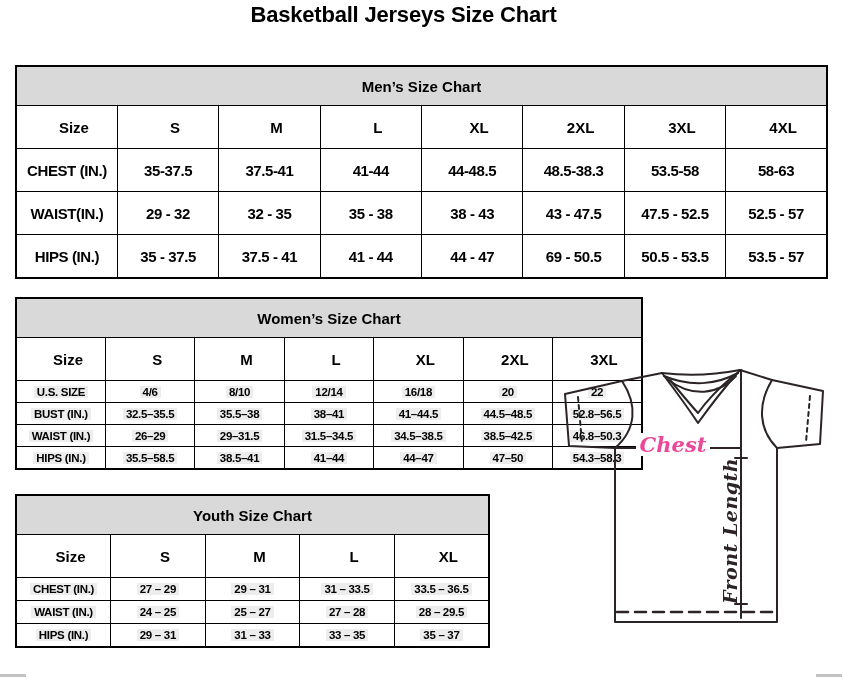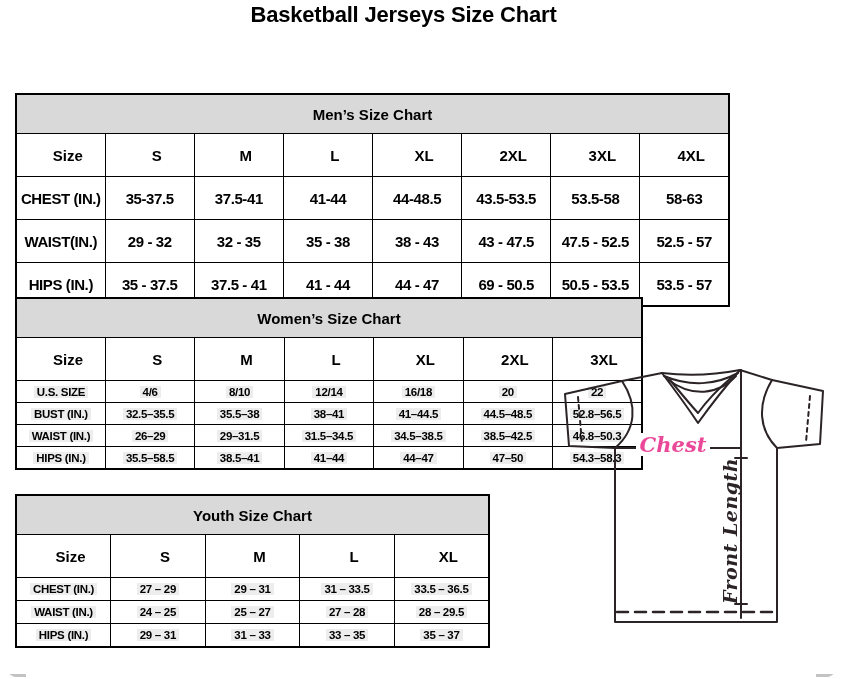--- a/index.html
+++ b/index.html
@@ -1,27 +1,27 @@
 <!DOCTYPE html>
 <html><head>
 <meta charset="utf-8">
 <style>
   html,body{margin:0;padding:0;background:#ffffff;}
   .page{position:relative;width:843px;height:679px;background:#ffffff;overflow:hidden;
-        font-family:"Liberation Sans",sans-serif;color:#000;border-radius:24px;}
+        font-family:"Liberation Sans",sans-serif;color:#000;}
   .page-title{position:absolute;left:-18px;top:2px;width:843px;margin:0;text-align:center;
         font-size:22px;font-weight:bold;letter-spacing:-0.2px;}
   table.size-table{position:absolute;border-collapse:collapse;table-layout:fixed;
         border:2px solid #000;background:#fff;}
   .size-table th,.size-table td{border:1px solid #000;text-align:center;vertical-align:middle;
         padding:0;overflow:hidden;white-space:nowrap;}
   .table-title{background:#d9d9d9;font-size:15px;font-weight:bold;height:38px;}
   tr.size-row th{height:42px;font-size:15px;font-weight:bold;padding-left:14px;}
   
-  #men-table{left:15px;top:65px;width:715px;margin-top:28px;}
+  #men-table{left:15px;top:65px;width:813px;}
   #men-table .label-col{width:14.4%;}
   #men-table tr.data-row td{height:42px;font-size:15px;font-weight:bold;letter-spacing:-0.4px;}
   #men-table td.row-label{font-size:14px;}
   
   #women-table{left:15px;top:297px;width:628px;}
   #women-table .label-col{width:15.8%;}
   #women-table tr.data-row td{height:21px;font-size:11.5px;font-weight:bold;letter-spacing:-0.3px;}
   #women-table td.row-label{font-size:11px;}
   
   #youth-table{left:15px;top:494px;width:475px;}
@@ -63,21 +63,21 @@
           <th>2XL</th>
           <th>3XL</th>
           <th>4XL</th>
         </tr>
         <tr class="data-row">
           <td class="row-label"><span>CHEST (IN.)</span></td>
           <td><span>35-37.5</span></td>
           <td><span>37.5-41</span></td>
           <td><span>41-44</span></td>
           <td><span>44-48.5</span></td>
-          <td><span>43.5-53.5</span></td>
+          <td><span>48.5-38.3</span></td>
           <td><span>53.5-58</span></td>
           <td><span>58-63</span></td>
         </tr>
         <tr class="data-row">
           <td class="row-label"><span>WAIST(IN.)</span></td>
           <td><span>29 - 32</span></td>
           <td><span>32 - 35</span></td>
           <td><span>35 - 38</span></td>
           <td><span>38 - 43</span></td>
           <td><span>43 - 47.5</span></td>

